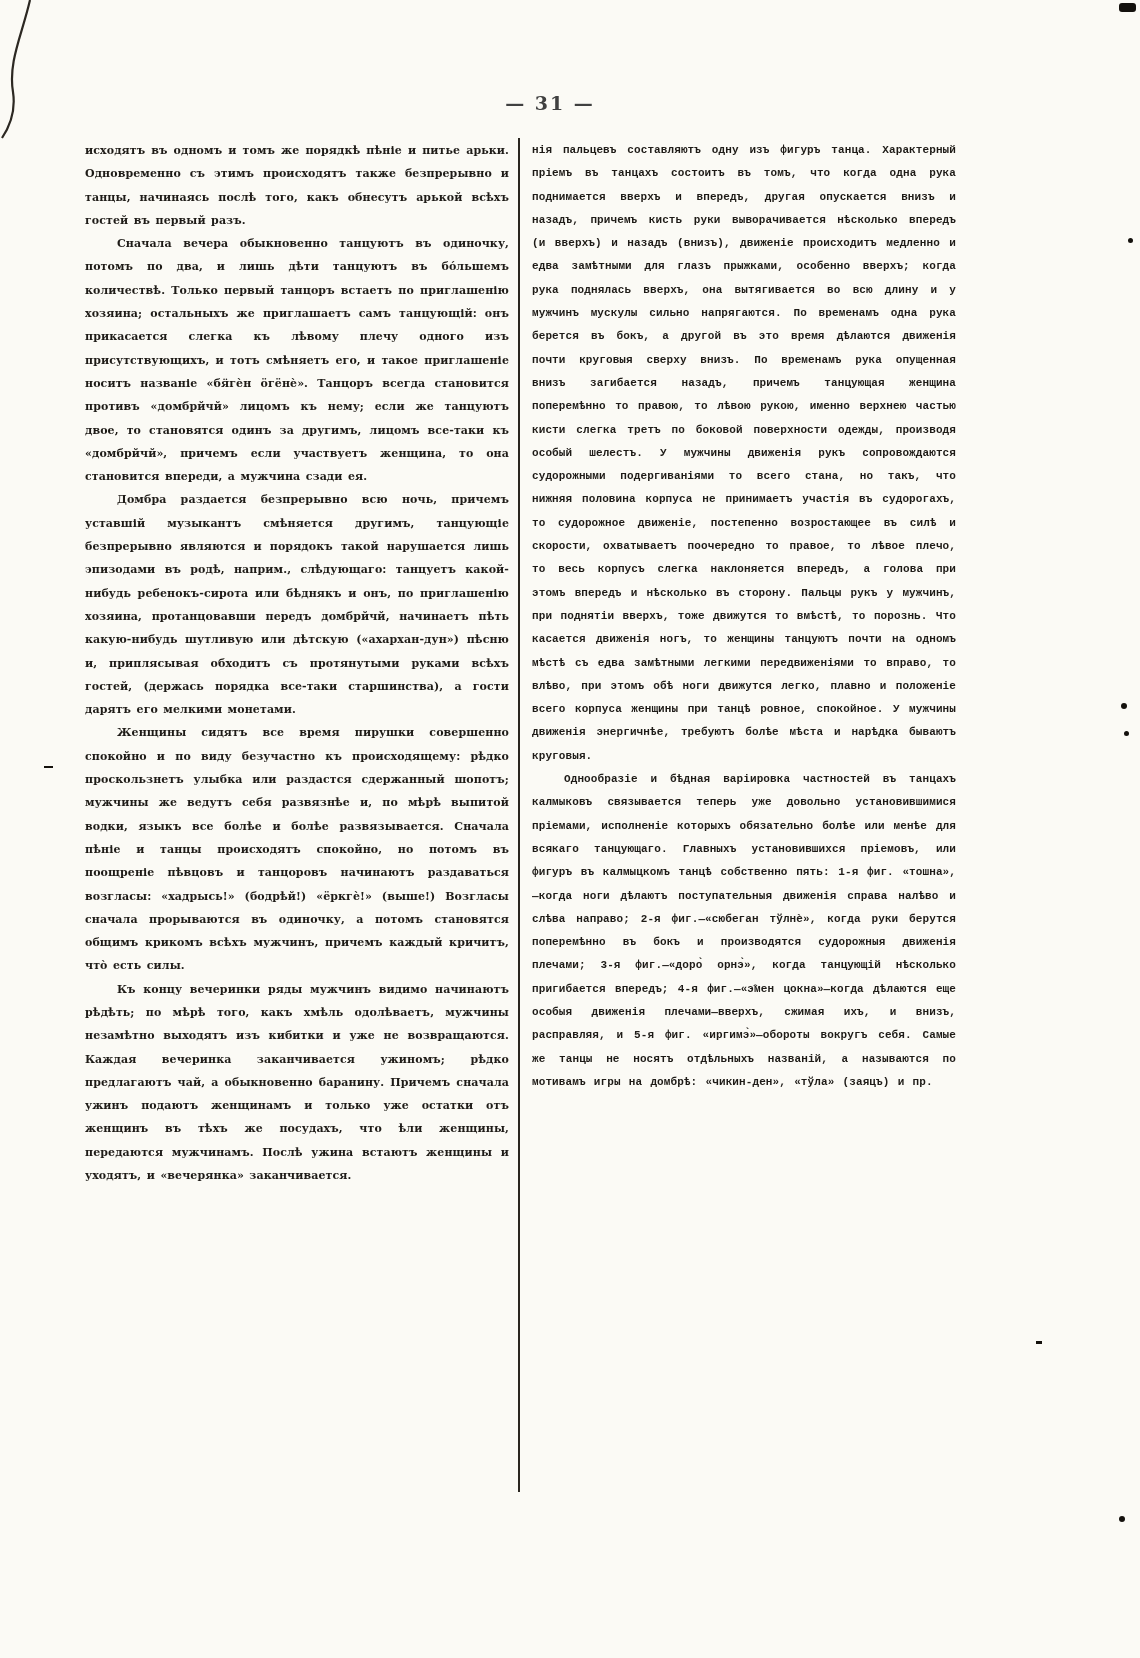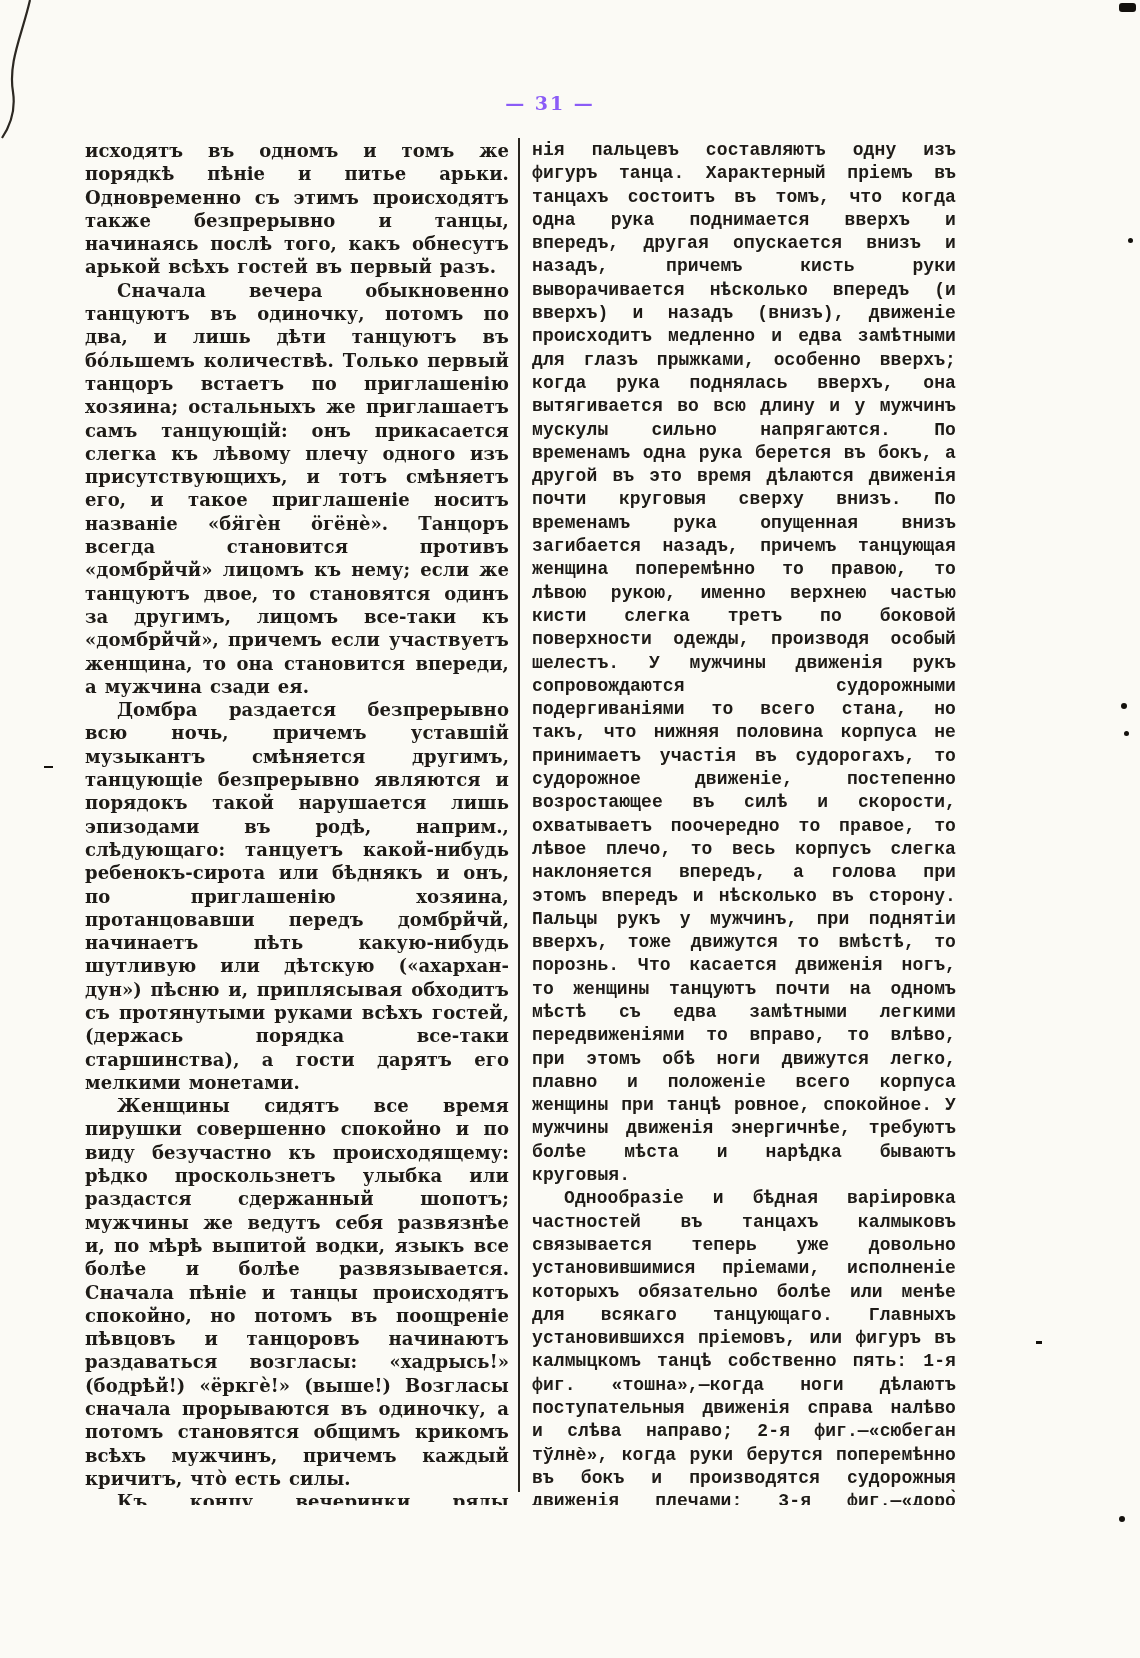--- a/index.html
+++ b/index.html
@@ -10,29 +10,29 @@
     font-family: "DejaVu Serif", "Liberation Serif", serif;
     color: #1e1b17;
     overflow: hidden;
   }
   .page-number {
     position: absolute;
     top: 92px; left: 380px; width: 340px;
     text-align: center;
     font-size: 19px; font-weight: bold;
     letter-spacing: 2px;
-    color: #8b5cf6;
+    color: #404040;
   }
   .column {
     position: absolute;
     top: 139px;
     width: 424px;
     height: 1366px;
     overflow: hidden;
-    font-size: 18px;
+    font-size: 11px;
     font-weight: bold;
     line-height: 23.3px;
     text-align: justify;
     word-spacing: 1.5px;
     letter-spacing: 0.1px;
   }
   .column-left  { left: 85px; }
   .column-right { left: 532px; font-family: Liberation Mono, monospace; }
   .column p { margin: 0; }
   .column p.indented { text-indent: 32px; }

